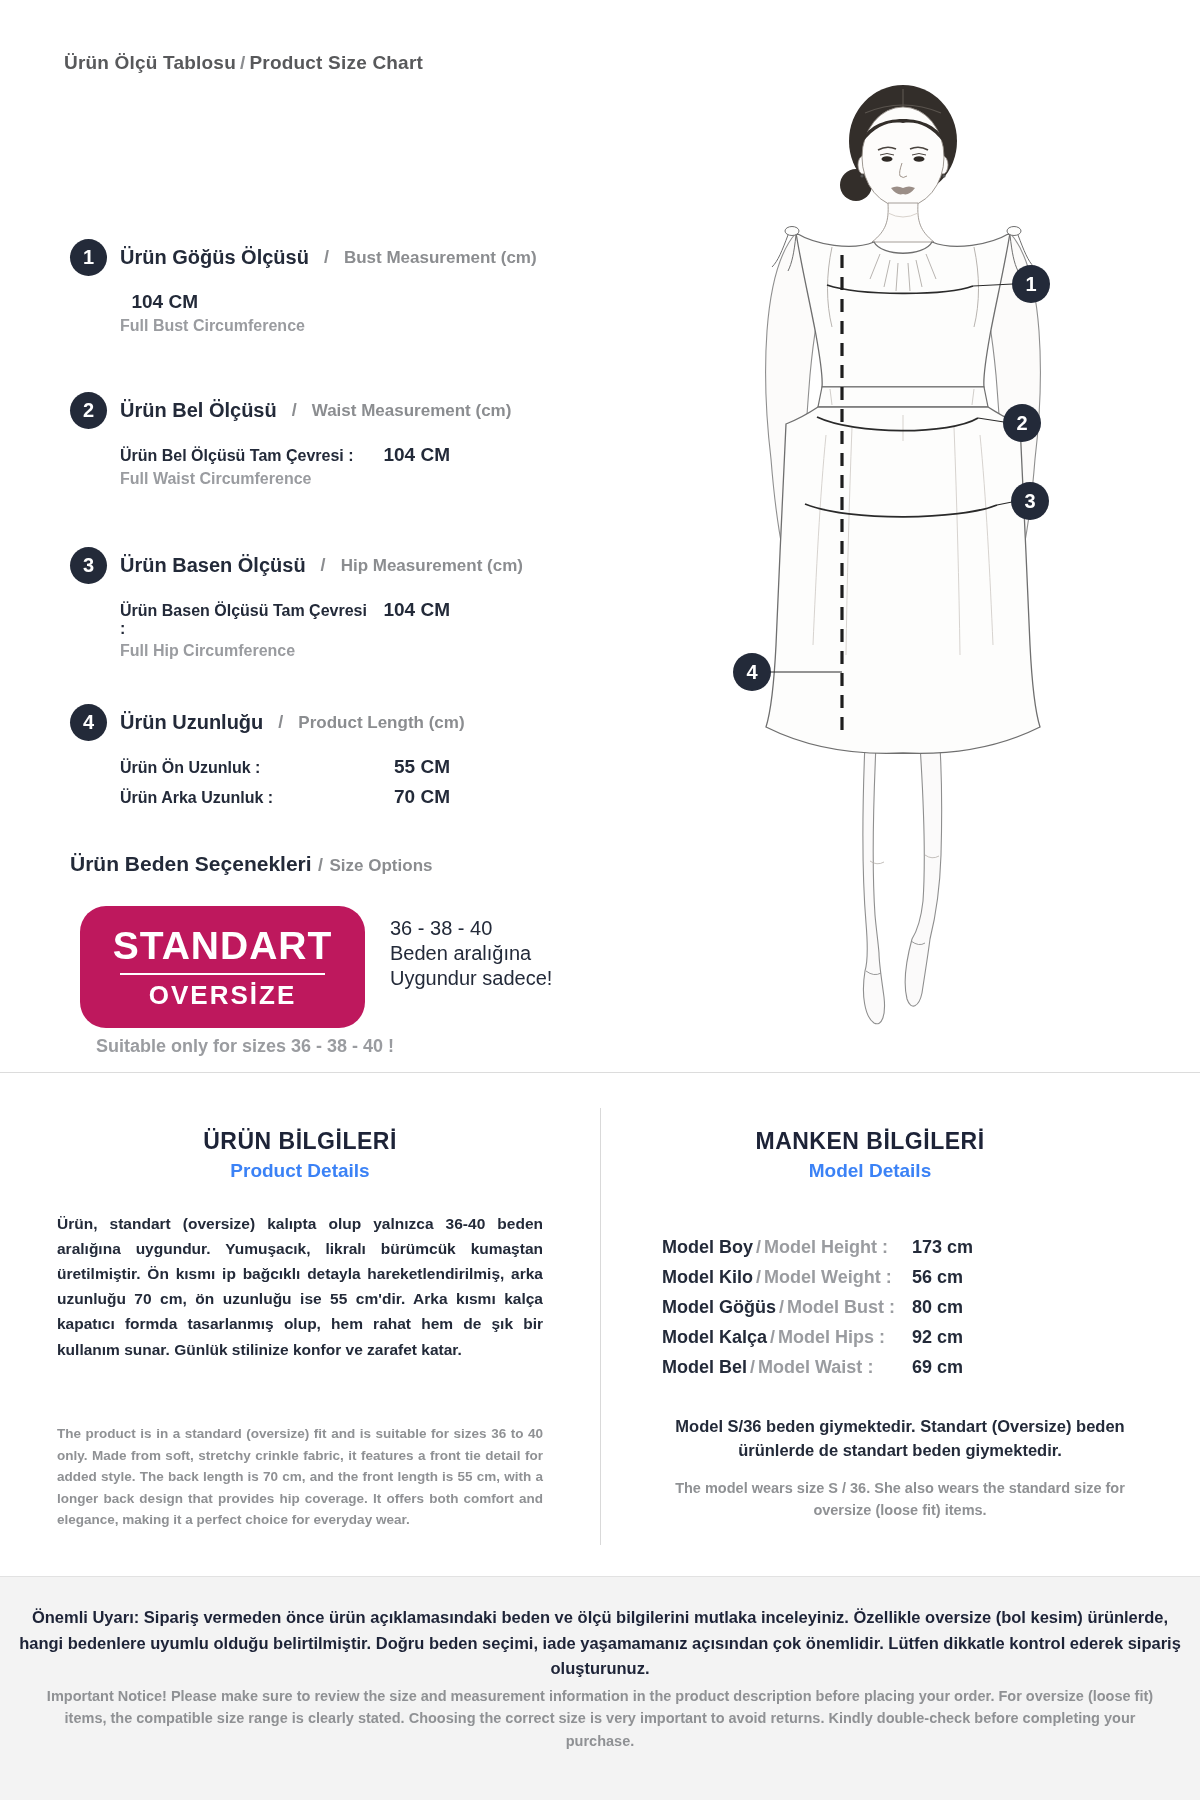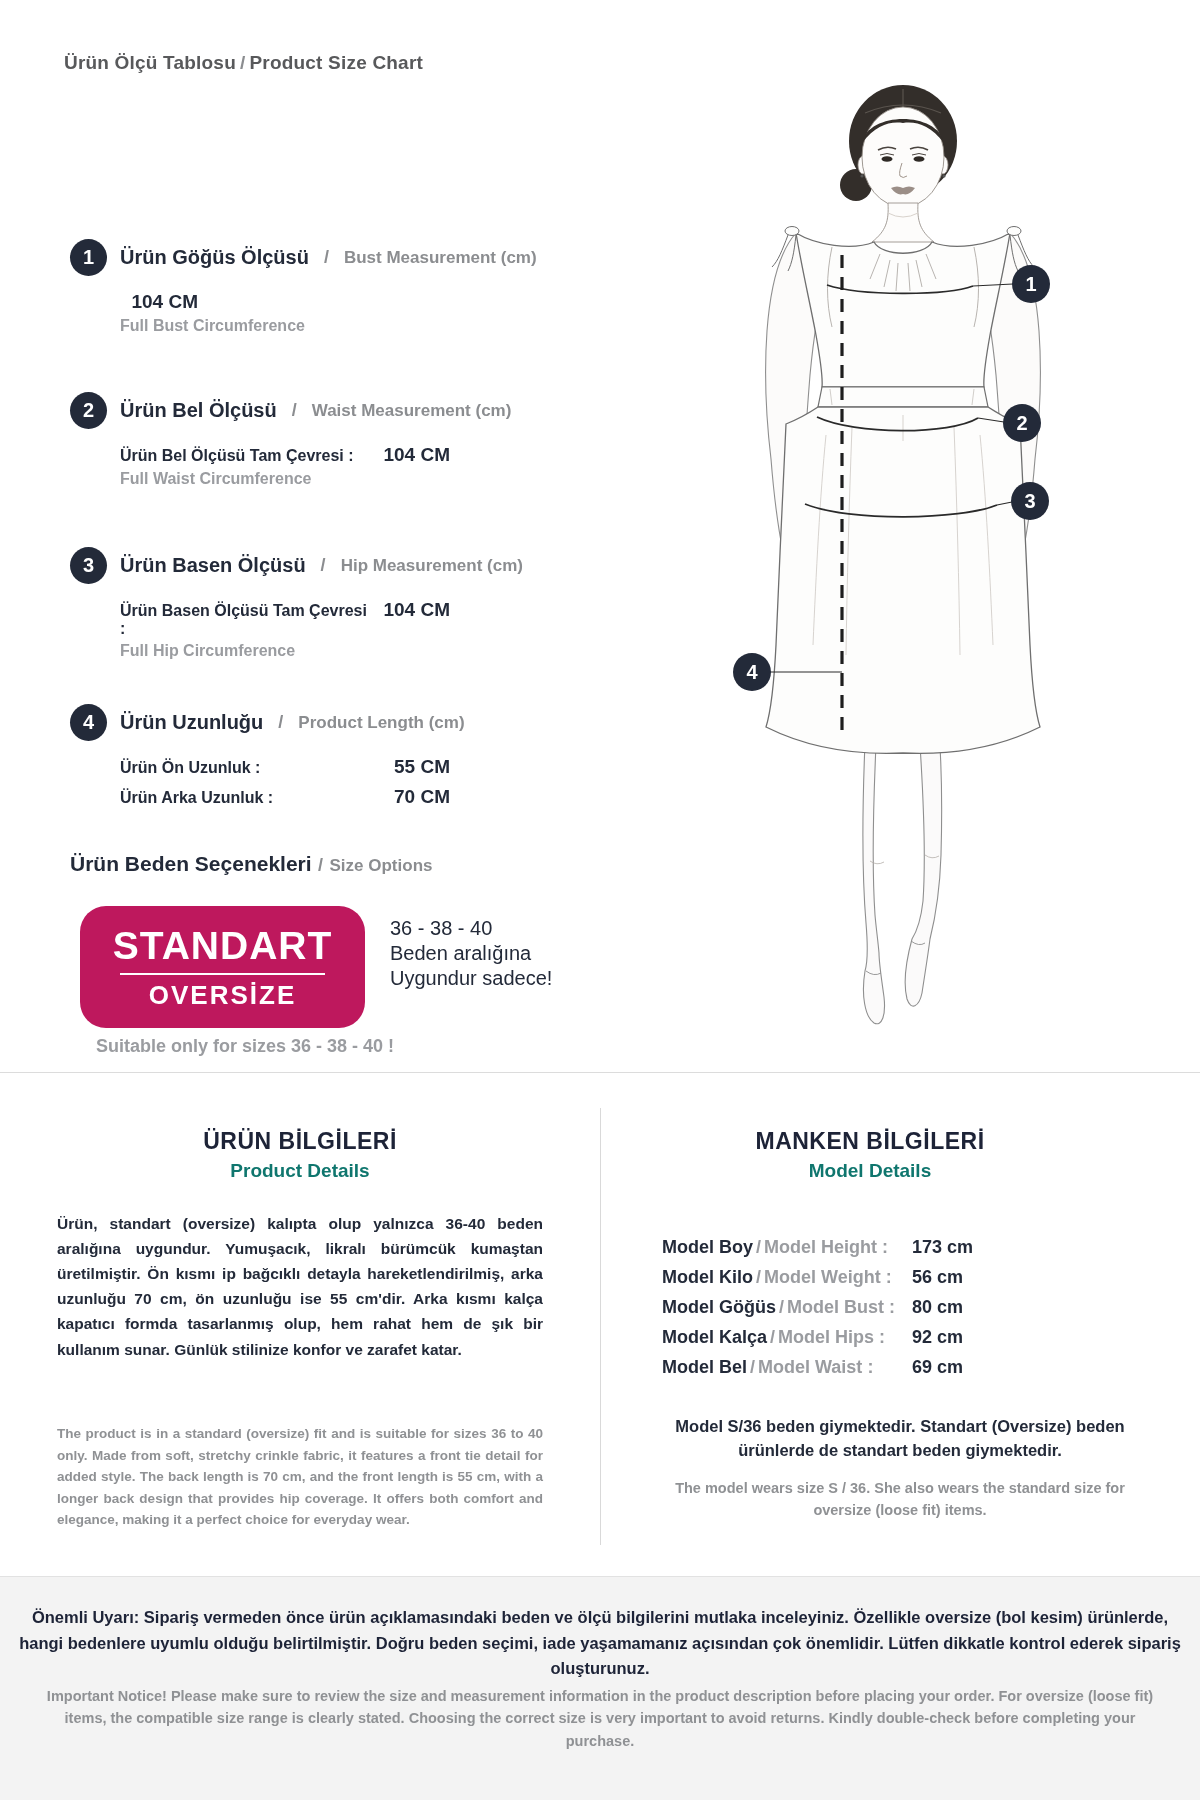--- a/index.html
+++ b/index.html
@@ -60,21 +60,21 @@
 
   
   .hdivider1 { position:absolute; left:0; top:1072px; width:1200px; height:1px; background:#dcdcdc; }
   .vdivider  { position:absolute; left:600px; top:1108px; width:1px; height:437px; background:#d9d9d9; }
 
   
   .col-head { position:absolute; width:490px; text-align:center; }
   .col-head-left  { left:55px;  top:1128px; }
   .col-head-right { left:625px; top:1128px; }
   .ch-tr { font-size:23px; font-weight:bold; color:#1d2337; letter-spacing:0.5px; }
-  .ch-en { margin-top:5px; font-size:19px; font-weight:bold; color:#0f766e; }
+  .ch-en { margin-top:5px; font-size:19px; font-weight:bold; color:#3b82f6; }
 
   .p-tr {
     position:absolute; left:57px; top:1211px; width:486px;
     font-size:15.5px; font-weight:bold; color:#232a39;
     line-height:1.62; text-align:justify;
   }
   .p-en {
     position:absolute; left:57px; top:1423px; width:486px;
     font-size:13.5px; font-weight:bold; color:#8f9194;
     line-height:1.6; text-align:justify;

